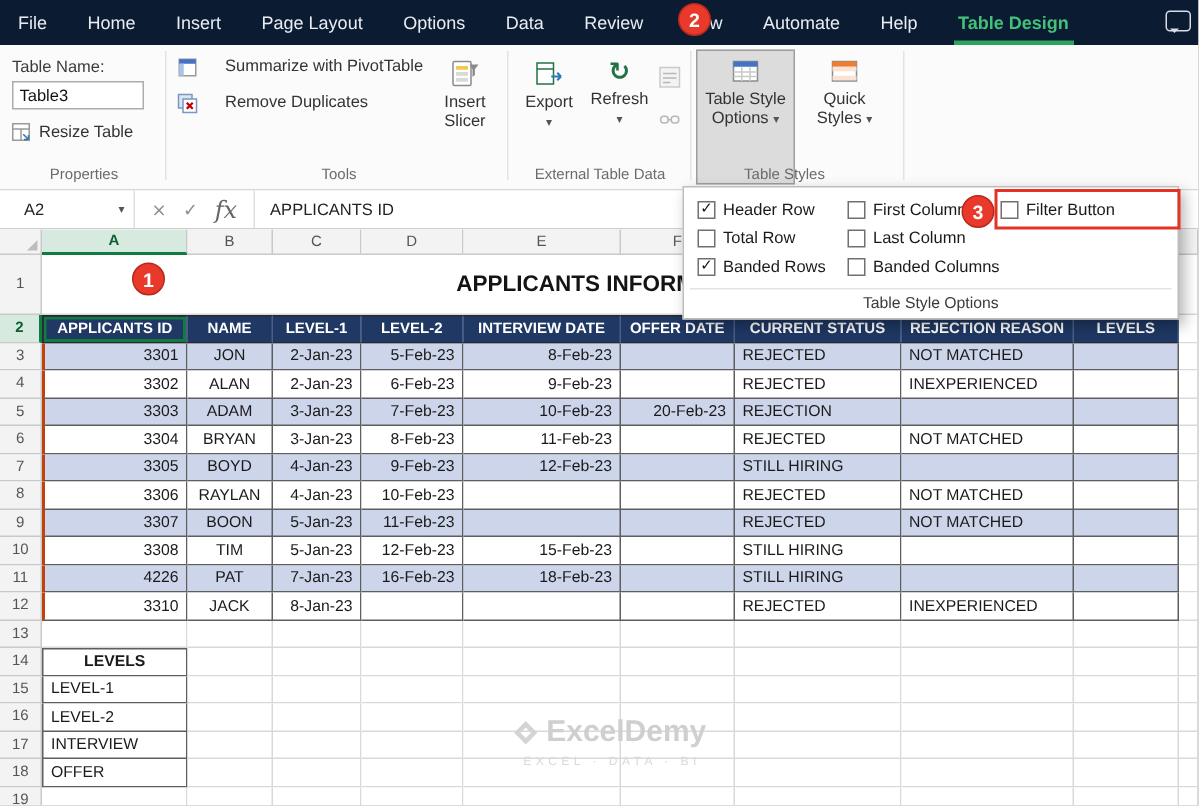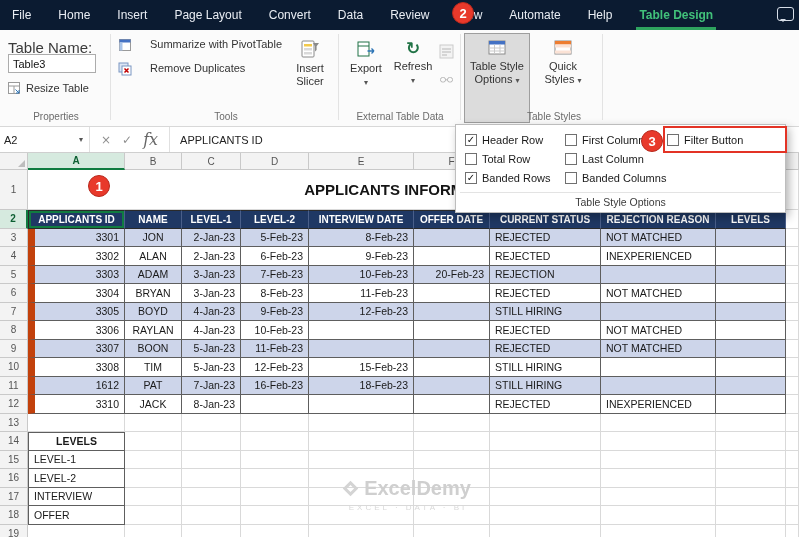--- a/index.html
+++ b/index.html
@@ -16,41 +16,41 @@
   .comment-ico { position:absolute; right:5px; top:7px; width:17px; height:14px;
                  border:1.5px solid #D7DEE8; border-radius:3px; z-index:2; }
   .comment-ico::after { content:""; position:absolute; left:2px; bottom:-5px;
                  border:3px solid transparent; border-top-color:#D7DEE8; }
 
   
   .ribbon { position:absolute; left:0; top:30px; width:799px; height:97px; background:#FBFBFB;
             border-bottom:1px solid #D8D8D8; }
   .vsep { position:absolute; top:4px; width:1px; height:86px; background:#E3E3E3; }
   .grouplabel { position:absolute; top:81px; font-size:10px; color:#6B6B6B; text-align:center; }
-  .rlabel { font-size:15px; color:#3B3B3B; }
+  .rlabel { font-size:11px; color:#3B3B3B; }
   .tname-label { position:absolute; left:8px; top:9px; }
   .tname-input { position:absolute; left:8px; top:24px; width:88px; height:19px; border:1px solid #ACACAC;
                  font-size:11px; padding:0 4px; font-family:inherit; background:#fff; color:#111; }
   .resize-btn { position:absolute; left:7px; top:51px; display:flex; gap:5px; align-items:center; color:#333; }
   .tool-btn { position:absolute; left:118px; display:flex; gap:18px; align-items:flex-start; height:17px;
               color:#333; white-space:nowrap; }
   .bigbtn { position:absolute; top:3px; height:90px; display:flex; flex-direction:column; align-items:center;
             padding-top:5px; text-align:center; color:#333; border:1px solid transparent; }
   .bigbtn.pressed { background:#DCDCDC; border:1px solid #9E9E9E; }
   .blabel-wrap { width:100%; text-align:center; line-height:13px; margin-top:3px; font-size:11px; }
   .caret { font-size:8px; color:#555; font-family:"DejaVu Sans",sans-serif; }
   .refresh-glyph { font-size:17px; line-height:18px; color:#217346; font-weight:bold;
                    font-family:"DejaVu Sans",sans-serif; }
   .mini-ico { position:absolute; opacity:.6; }
 
   
   .fbar { position:absolute; left:0; top:127px; width:799px; height:26px; background:#FFFFFF;
           border-bottom:1px solid #CFCFCF; display:flex; align-items:center; }
   .namebox { width:90px; height:100%; border-right:1px solid #E0E0E0; display:flex; align-items:center;
-             padding-left:4px; position:relative; color:#222; }
+             padding-left:16px; position:relative; color:#222; }
   .namebox .caret { position:absolute; right:6px; }
   .fbtns { display:flex; align-items:center; gap:11px; padding:0 11px; height:100%;
            border-right:1px solid #E0E0E0; }
   .fico { color:#8F8F8F; font-size:12px; font-family:"DejaVu Sans",sans-serif; }
   .fx { font-style:italic; font-family:"DejaVu Serif",serif; color:#666; font-size:16px; }
   .fval { padding-left:10px; color:#222; }
 
   
   .sheet { position:absolute; left:0; top:153px; width:799px; height:384px; overflow:hidden; background:#fff; }
   .sgrid { display:grid; grid-template-columns:28px 97px 57px 59px 68px 105px 76px 111px 115px 70px 13px;
@@ -64,21 +64,21 @@
   .rh.sel { border-right:2px solid #107C41; }
   .corner { position:relative; }
   .corner::after { content:""; position:absolute; right:2px; bottom:2px;
                    border-left:7px solid transparent; border-bottom:7px solid #BDBDBD; }
   .title { grid-column:2/11; justify-content:center; font-weight:bold; font-size:15px; color:#141414; }
   .thead { background:#1F3864; color:#fff; font-weight:bold; font-size:10px; justify-content:center;
            border-right:1px solid #4A5F8A; border-bottom:1px solid #2A2A2A; border-top:1px solid #2A2A2A; }
   .thead.bl { border-left:1px solid #2A2A2A; }
   .selcell { box-shadow:inset 0 0 0 2px #107C41; }
   .tc { border-right:1px solid #5E5E5E; border-bottom:1px solid #5E5E5E; }
-  .tc.bl { border-left:7px solid #c2410c; }
+  .tc.bl { border-left:2px solid #c2410c; }
   .band { background:#CDD5EA; }
   .ar { justify-content:flex-end; padding-right:5px; }
   .al { justify-content:flex-start; padding-left:5px; }
   .ac { justify-content:center; }
   .lvl { border:0; border-right:1px solid #5E5E5E; border-bottom:1px solid #5E5E5E;
          border-left:1px solid #5E5E5E; padding-left:5px; }
   .lvl.bt { border-top:1px solid #5E5E5E; }
   .lvlh { justify-content:center; font-weight:bold; padding-left:0; }
 
   
@@ -113,21 +113,21 @@
 </head>
 <body>
 
 <div class="screen">
 
   <div class="tabbar" id="tabs">
       <div class="tab">File</div>
       <div class="tab">Home</div>
       <div class="tab">Insert</div>
       <div class="tab">Page Layout</div>
-      <div class="tab">Convert</div>
+      <div class="tab">Options</div>
       <div class="tab">Data</div>
       <div class="tab">Review</div>
       <div class="tab">View</div>
       <div class="tab">Automate</div>
       <div class="tab">Help</div>
       <div class="tab active">Table Design</div>
     </div>
   <div class="comment-ico"></div>
 
   <div class="ribbon">
@@ -226,21 +226,21 @@
           <rect x="2" y="5.5" width="16" height="3" fill="#FBE2D5"></rect>
           <rect x="2" y="11.5" width="16" height="3" fill="#FBE2D5"></rect>
         </svg>
       <div class="blabel-wrap"><span>Quick Styles</span> <span class="caret">▾</span></div>
     </div>
     <div class="vsep" style="left:602px;"></div>
 
     <span class="grouplabel" style="left:8px;width:96px;">Properties</span>
     <span class="grouplabel" style="left:118px;width:216px;">Tools</span>
     <span class="grouplabel" style="left:342px;width:116px;">External Table Data</span>
-    <span class="grouplabel" style="left:488px;width:132px;">Table Styles</span>
+    <span class="grouplabel" style="left:457px;width:132px;">Table Styles</span>
   </div>
 
   <div class="fbar">
     <div class="namebox">
       <span>A2</span>
       <span class="caret">▾</span>
     </div>
     <div class="fbtns">
       <span class="fico">×</span>
       <span class="fico">✓</span>
@@ -358,21 +358,21 @@
         <div class="c tc ac">TIM</div>
         <div class="c tc ar">5-Jan-23</div>
         <div class="c tc ar">12-Feb-23</div>
         <div class="c tc ar">15-Feb-23</div>
         <div class="c tc ar"></div>
         <div class="c tc al">STILL HIRING</div>
         <div class="c tc al"></div>
         <div class="c tc"></div>
         <div class="c"></div>
         <div class="c hdr rh">11</div>
-        <div class="c tc bl band ar">1612</div>
+        <div class="c tc bl band ar">4226</div>
         <div class="c tc band ac">PAT</div>
         <div class="c tc band ar">7-Jan-23</div>
         <div class="c tc band ar">16-Feb-23</div>
         <div class="c tc band ar">18-Feb-23</div>
         <div class="c tc band ar"></div>
         <div class="c tc band al">STILL HIRING</div>
         <div class="c tc band al"></div>
         <div class="c tc band"></div>
         <div class="c"></div>
         <div class="c hdr rh">12</div>

